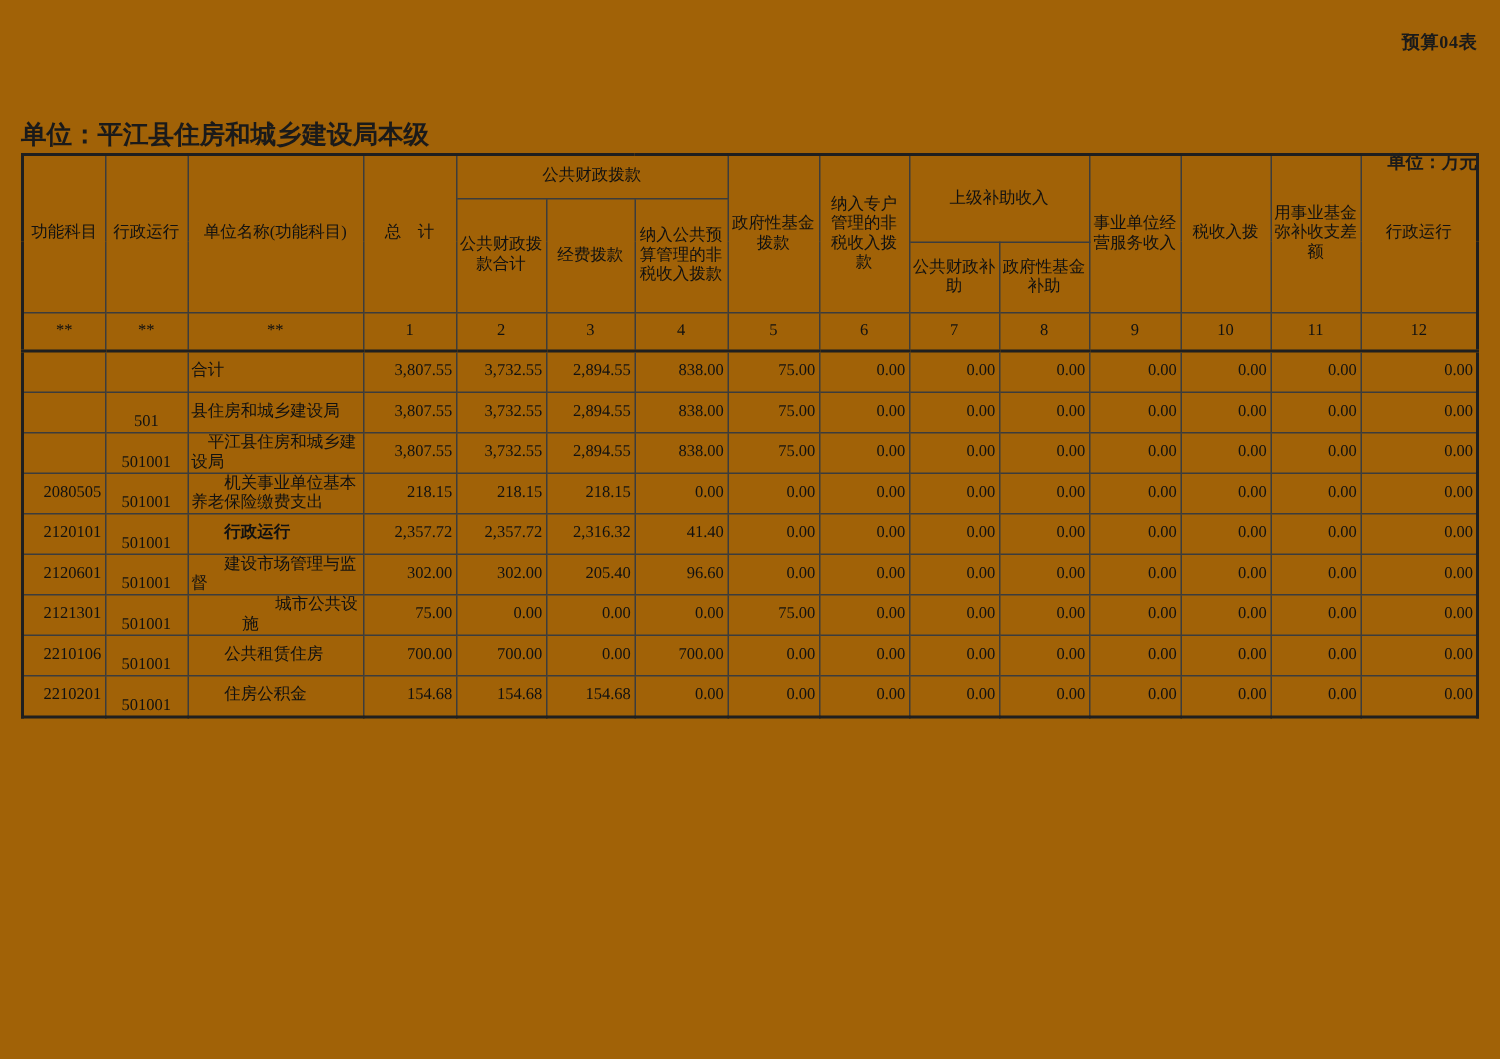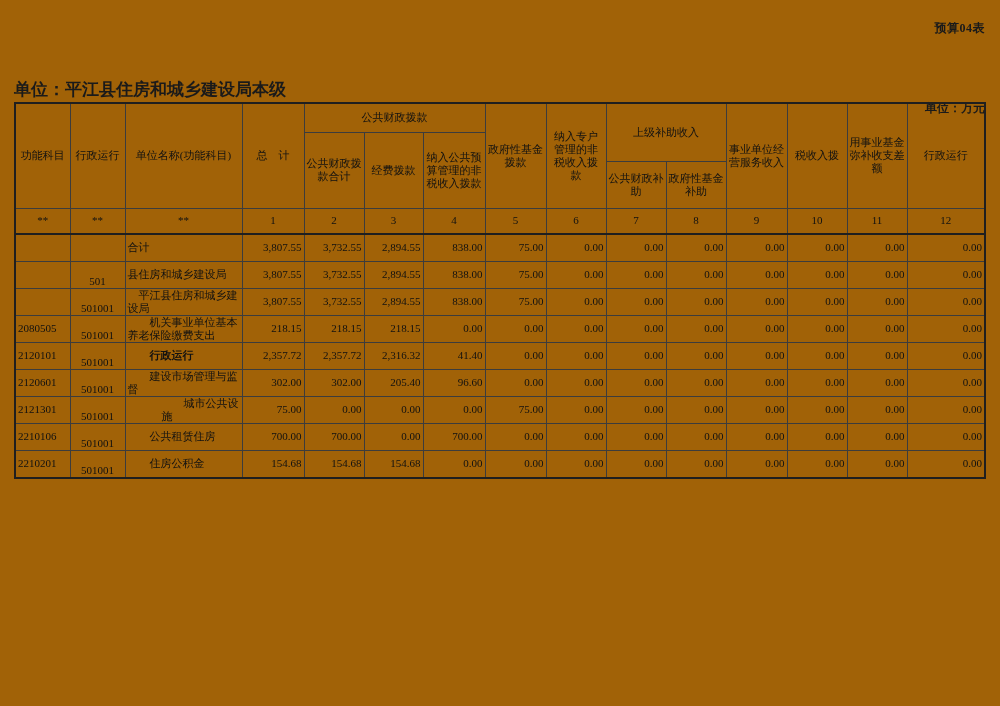--- a/index.html
+++ b/index.html
@@ -75,21 +75,21 @@
     height: 24px;
     text-align: center;
     border-bottom: 2px solid #1f1f1f;
   }
   tbody td {
     height: 26px;
     border-top-width: 2px;
     border-bottom-width: 2px;
   }
   td.num { text-align: right; padding-right: 3px; vertical-align: middle; }
-  td.code1 { text-align: left; vertical-align: middle; }
+  td.code1 { text-align: right; vertical-align: middle; }
   td.code2 { text-align: center; vertical-align: bottom; padding-bottom: 2px; }
   td.name {
     text-align: left;
     vertical-align: middle;
     white-space: pre-line;
     padding: 0 2px;
     margin-top: 19px;
   }
 </style>
 </head>

